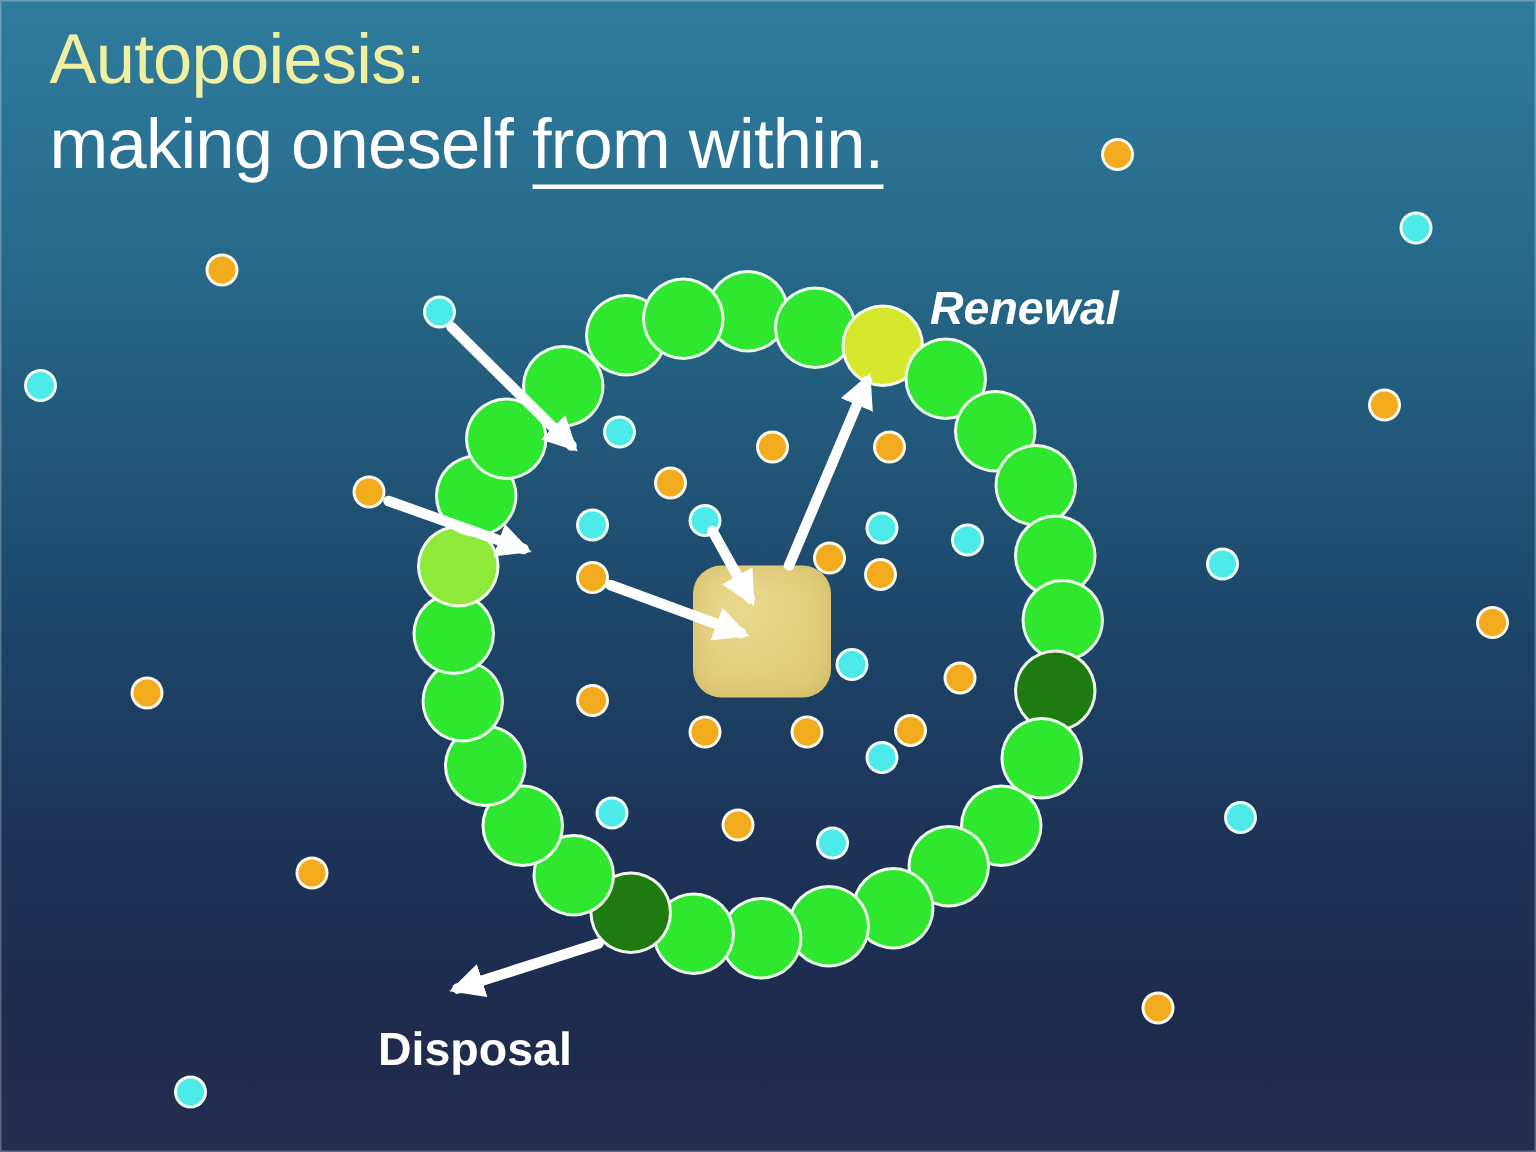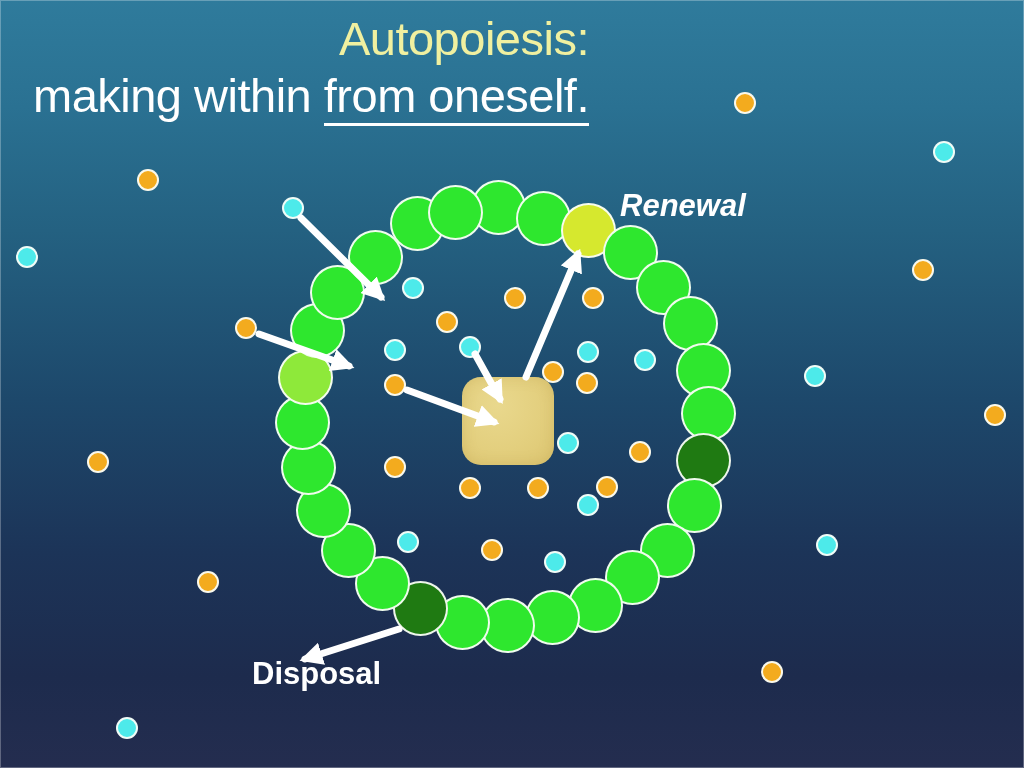--- a/index.html
+++ b/index.html
@@ -3,43 +3,43 @@
 <meta charset="utf-8">
 <style>
   html,body{margin:0;padding:0;background:#000;}
   .slide{
     position:relative;width:1024px;height:768px;overflow:hidden;
     background:linear-gradient(180deg,#2f7b9c 0%,#2a7192 14%,#246181 30%,#1d486b 52%,#1c3458 72%,#1d2b4d 88%,#242d4f 100%);
     box-shadow:inset 0 0 0 1px rgba(255,255,255,0.28);
     font-family:"Liberation Sans",sans-serif;
   }
   .title{position:absolute;left:33px;top:10px;font-size:47px;line-height:57px;letter-spacing:-0.5px;font-weight:400;}
-  .title .l1{color:#f0f0a0;text-align:right;}
+  .title .l1{color:#f0f0a0;}
   .title .l2{color:#ffffff;}
   .title .ul{border-bottom:3px solid #ffffff;padding-bottom:1px;}
   .dg-label{position:absolute;color:#ffffff;font-size:31px;font-weight:700;letter-spacing:0;}
   #label-renewal{left:620px;top:188px;font-style:italic;}
   #label-selection{left:122px;top:239px;}
-  #label-disposal{left:252px;top:656px;}
+  #label-disposal{left:252px;top:682px;}
   .dot{position:absolute;border-radius:50%;border-style:solid;border-color:rgba(250,253,248,0.95);box-sizing:border-box;}
   .core{
     position:absolute;border-radius:19px;
     background:radial-gradient(circle at 38% 32%,#e9d88d 0%,#e3cf7e 55%,#ddc671 100%);
     box-shadow:inset 0 0 14px rgba(170,140,60,0.25);
   }
   svg.arrows{position:absolute;left:0;top:0;width:1024px;height:768px;pointer-events:none;}
 </style>
 </head>
 <body>
 
 <div class="slide">
 
   <div class="title">
     <div class="l1">Autopoiesis:</div>
-    <div class="l2"><span>making within </span><span class="ul">from oneself.</span></div>
+    <div class="l2"><span>making oneself </span><span class="ul">from within.</span></div>
   </div>
 
   <div id="dots-layer">
       <div class="dot" style="left: 470.5px; top: 179.5px; width: 55px; height: 55px; background: rgb(46, 231, 46); border-width: 2.5px;"></div>
       <div class="dot" style="left: 515.5px; top: 190.5px; width: 55px; height: 55px; background: rgb(46, 231, 46); border-width: 2.5px;"></div>
       <div class="dot" style="left: 560.5px; top: 202.5px; width: 55px; height: 55px; background: rgb(214, 232, 46); border-width: 2.5px;"></div>
       <div class="dot" style="left: 602.5px; top: 224.5px; width: 55px; height: 55px; background: rgb(46, 231, 46); border-width: 2.5px;"></div>
       <div class="dot" style="left: 635.5px; top: 259.5px; width: 55px; height: 55px; background: rgb(46, 231, 46); border-width: 2.5px;"></div>
       <div class="dot" style="left: 662.5px; top: 295.5px; width: 55px; height: 55px; background: rgb(46, 231, 46); border-width: 2.5px;"></div>
       <div class="dot" style="left: 675.5px; top: 342.5px; width: 55px; height: 55px; background: rgb(46, 231, 46); border-width: 2.5px;"></div>

